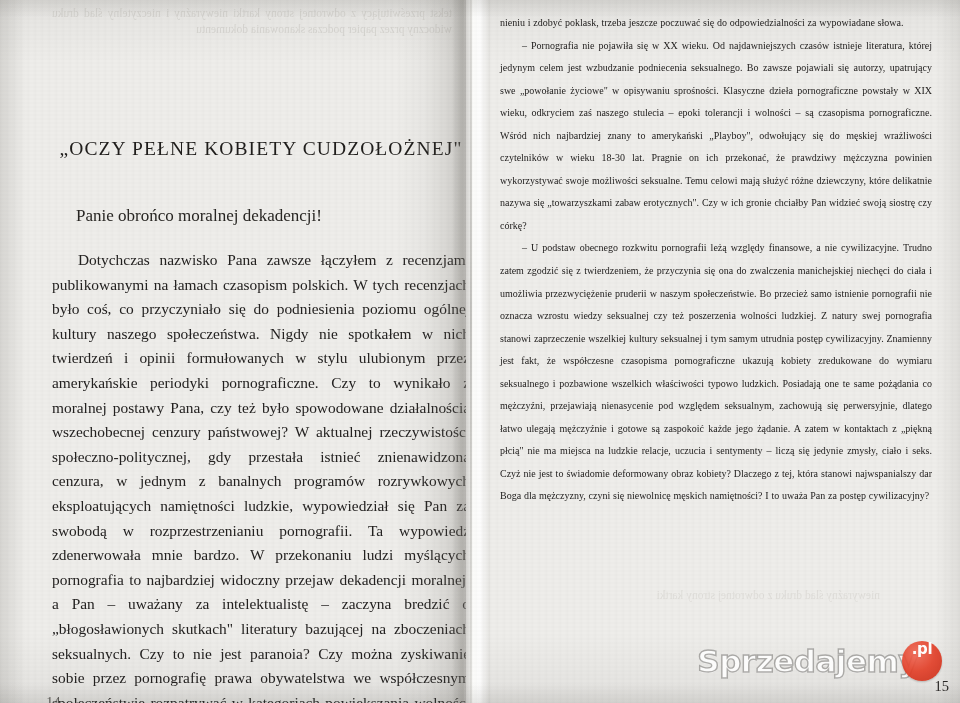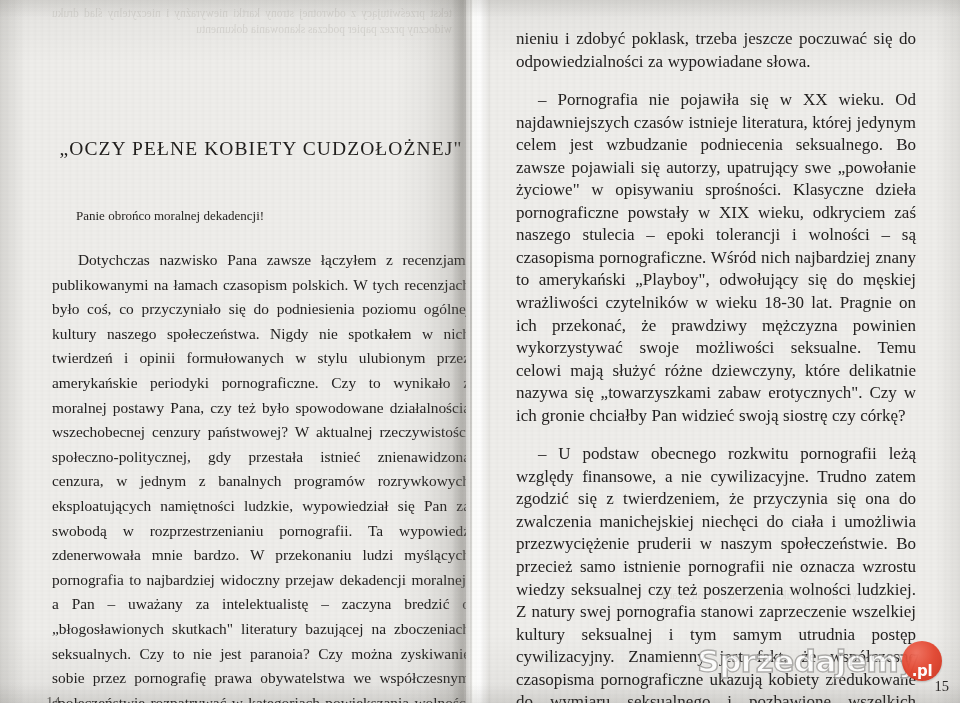--- a/index.html
+++ b/index.html
@@ -164,43 +164,43 @@
     font-weight: normal;
     letter-spacing: 1.1px;
     text-align: center;
     color: #1f1d1b;
     text-indent: 0;
     filter: blur(0.18px);
   }
 
   .salutation {
     margin: 0 7px 22px 0;
-    font-size: 13px;
+    font-size: 17px;
     line-height: 20px;
     text-indent: 24px;
     color: #272522;
     filter: blur(0.16px);
   }
 
   p.body {
     margin: 0;
     font-size: 15.4px;
     line-height: 24.6px;
     text-align: justify;
     text-indent: 26px;
     color: #232120;
     filter: blur(0.2px);
     word-spacing: 0.3px;
   }
 
   .col-right p.body {
-    font-size: 17px;
+    font-size: 10px;
     line-height: 22.55px;
     text-indent: 0;
-    margin: 16px;
+    margin: 0;
   }
 
   .col-right p.body.dash {
     text-indent: 22px;
   }
 
   
   .curve-shade {
     position: absolute;
     top: 0;
@@ -291,21 +291,21 @@
   .wm-badge {
     position: relative;
     margin-left: -16px;
     width: 40px;
     height: 40px;
     border-radius: 50%;
     background: radial-gradient(circle at 36% 30%,
       #f06b58 0%, #e2412a 48%, #c92d18 100%);
     box-shadow: 0 1px 2px rgba(0,0,0,0.22);
     display: flex;
-    align-items: flex-end;
+    align-items: flex-start;
     justify-content: center;
     opacity: 0.93;
   }
 
   .wm-badge span {
     font-family: "DejaVu Sans", "Liberation Sans", sans-serif;
     font-size: 15px;
     font-weight: bold;
     color: #ffffff;
     letter-spacing: -0.3px;

